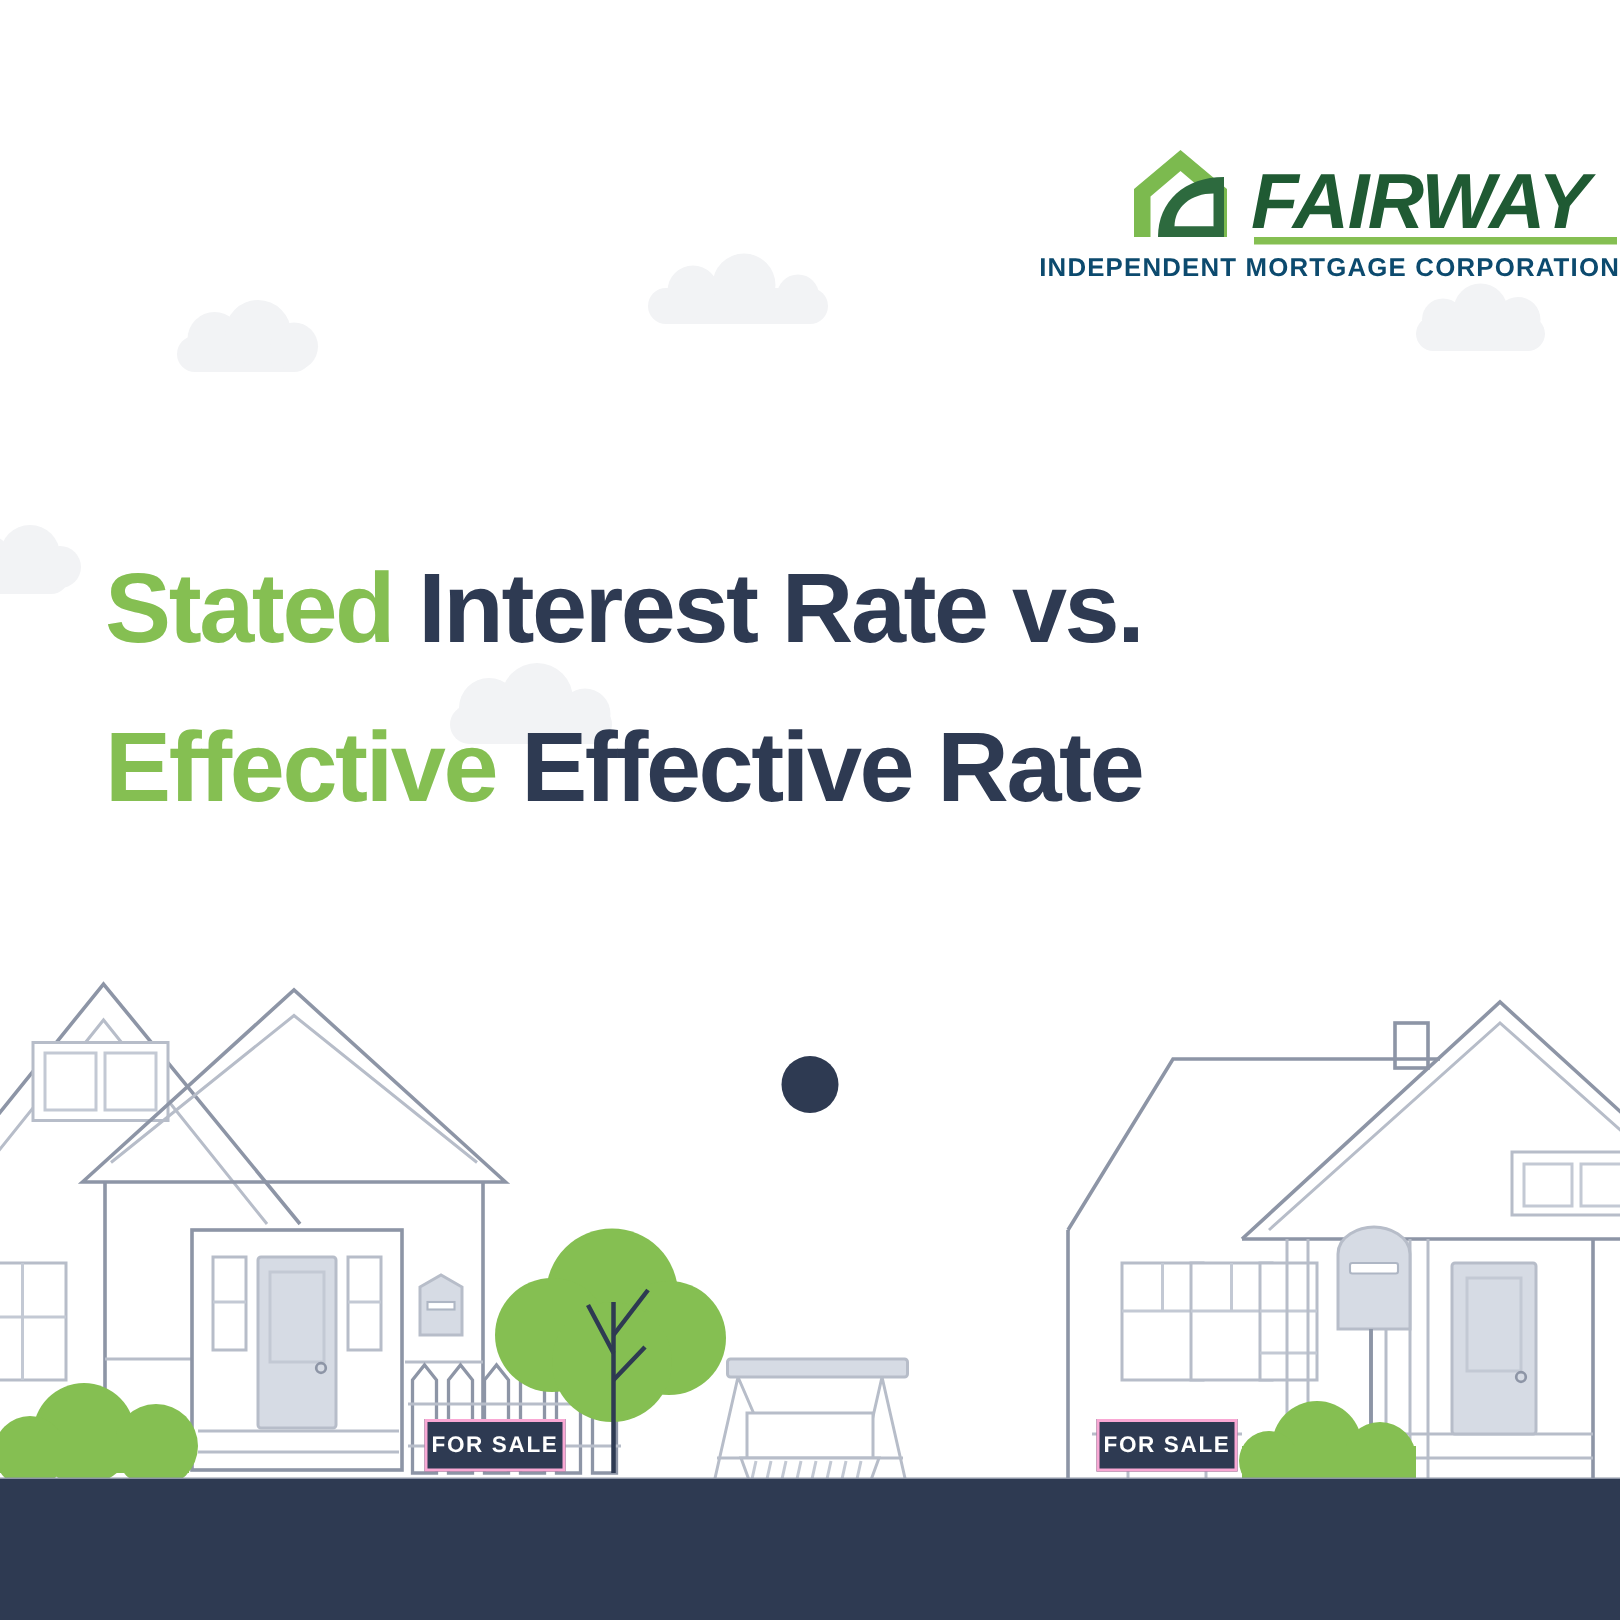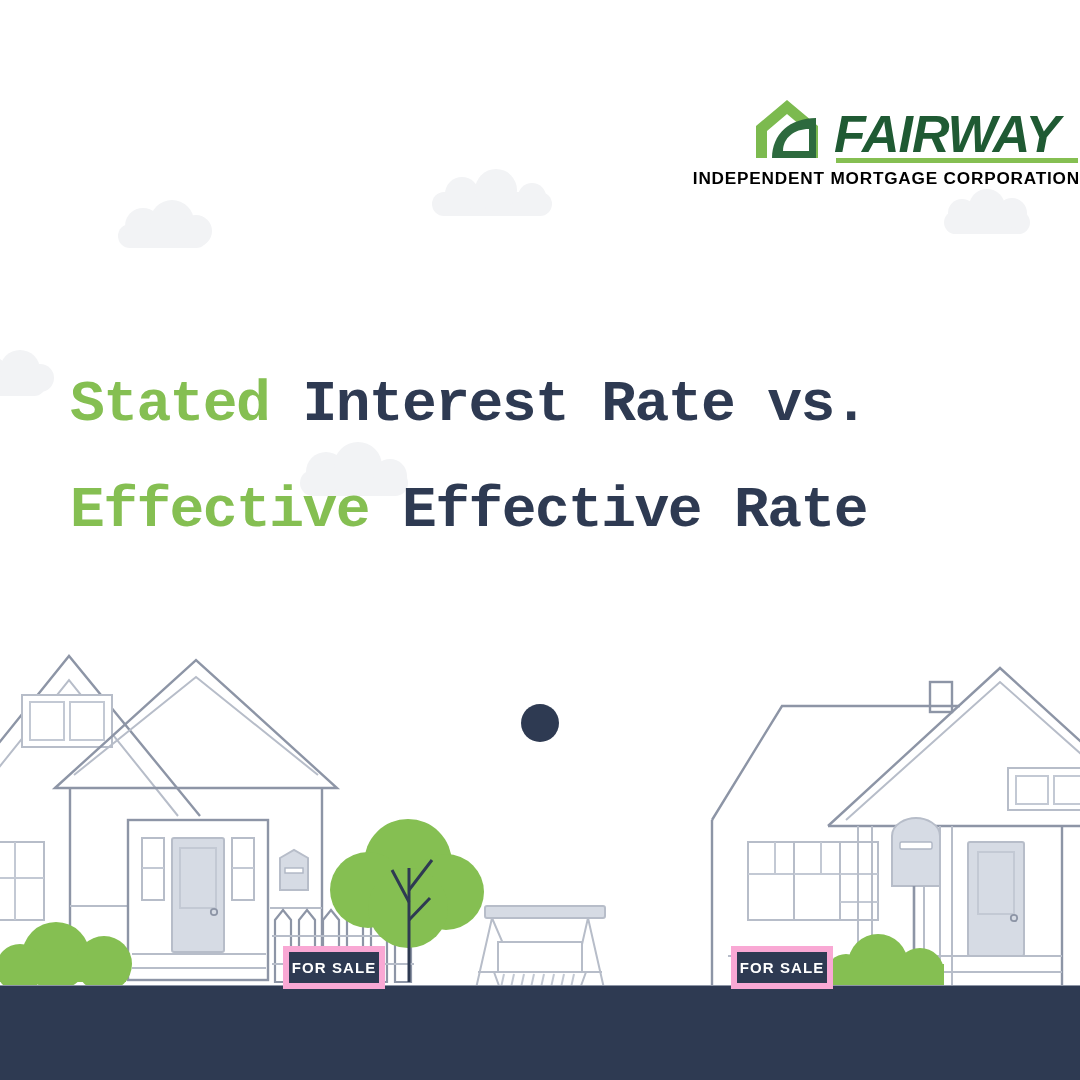--- a/index.html
+++ b/index.html
@@ -49,39 +49,39 @@
     height: 68px;
     display: block;
   }
   .logo-word {
     display: block;
   }
   .logo-tagline {
     margin-top: 4px;
     font-size: 17.2px;
     letter-spacing: 0.8px;
-    color: #000000;
+    color: #0c4a6e;
     font-weight: 700;
     font-family: "Liberation Sans", sans-serif;
     white-space: nowrap;
   }
 
   
   .headline {
     position: absolute;
     left: 70px;
     top: 352px;
     width: 960px;
     z-index: 5;
-    font-size: 58px;
+    font-size: 66px;
     line-height: 106px;
     font-weight: 800;
     letter-spacing: -1.6px;
     color: #2e3a52;
-    font-family: Liberation Mono, monospace;
+    font-family: Liberation Sans, sans-serif;
   }
   .headline .hl-line { display: block; white-space: nowrap; }
   .hl-accent { color: #85bf52; }
 
   
   .center-dot {
     position: absolute;
     left: 521px;
     top: 704px;
     width: 38px;
@@ -110,21 +110,21 @@
     height: 94px;
     background: #2e3a52;
     z-index: 4;
   }
 
   
   .sale-sign {
     position: absolute;
     z-index: 5;
     background: #2e3a52;
-    border: 6px solid #f9a8d4;
+    border: 2px solid #f9a8d4;
     display: flex;
     align-items: center;
     justify-content: center;
   }
   .sale-sign span {
     color: #ffffff;
     font-weight: 700;
     font-size: 15px;
     letter-spacing: 1.1px;
     font-family: "Liberation Sans", sans-serif;

